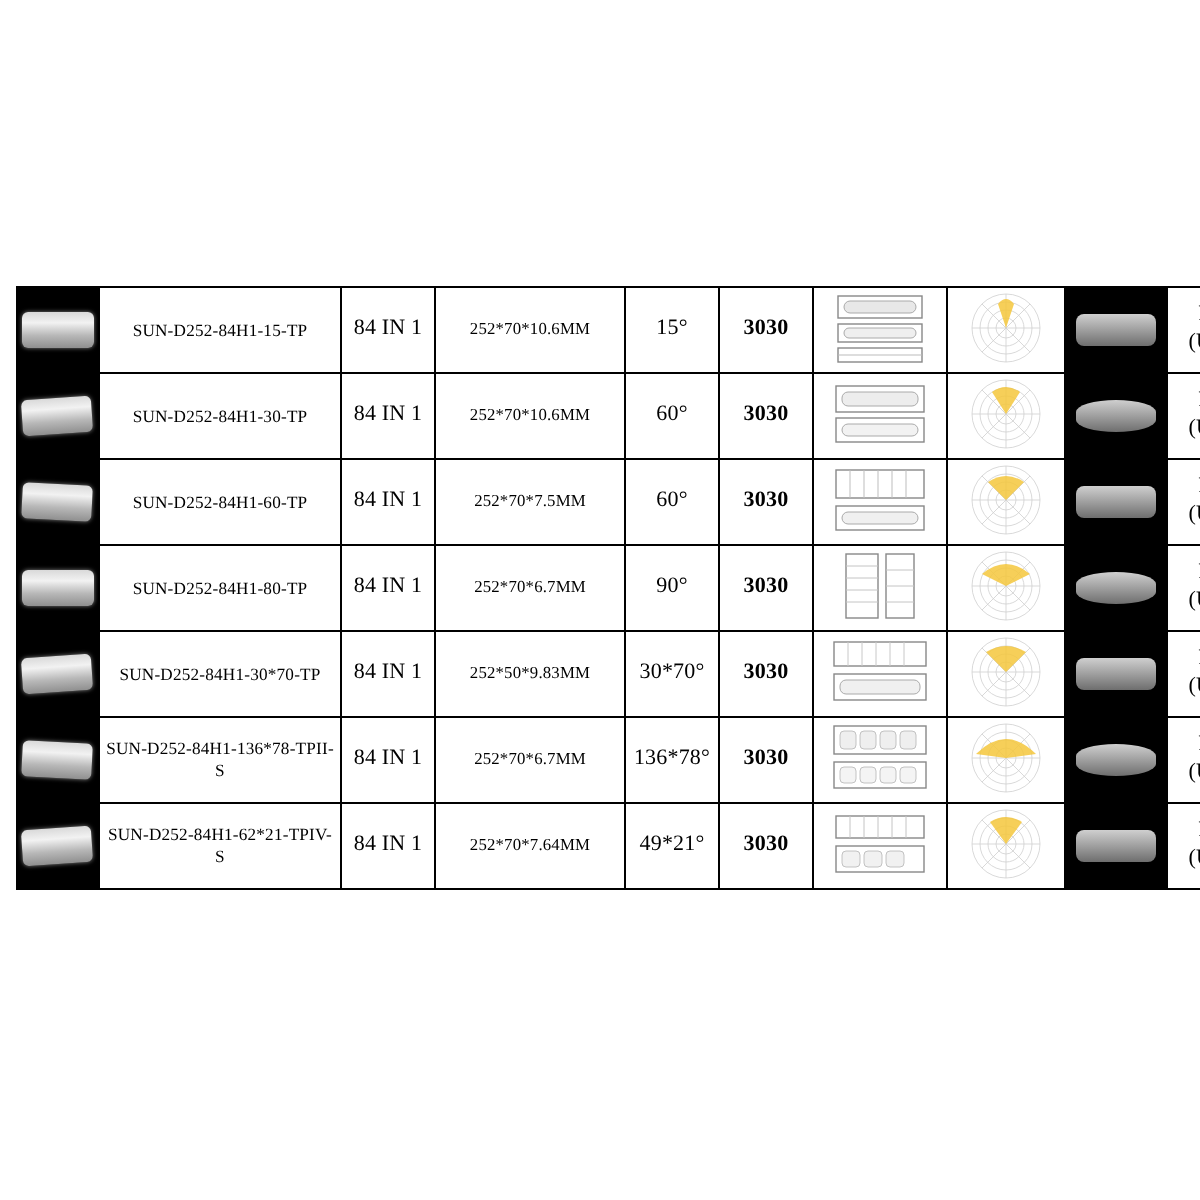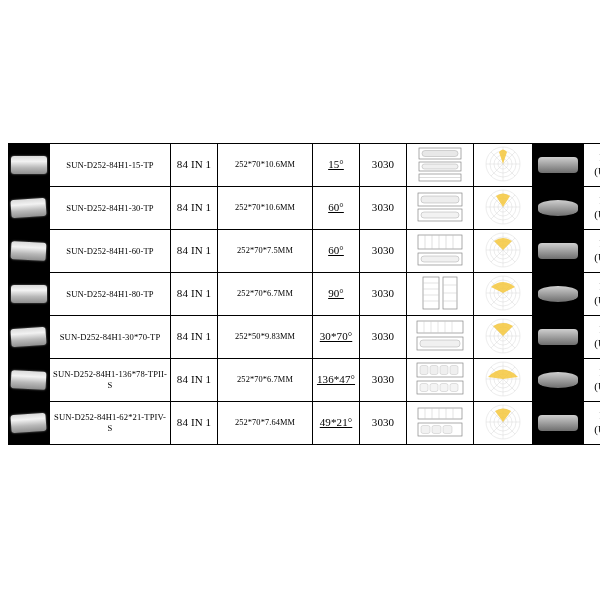--- a/index.html
+++ b/index.html
@@ -41,22 +41,22 @@
     color: #000000;
     line-height: 1.25;
     height: 42px;
     overflow: hidden;
   }
   
   .c-photo   { width: 40px; }
   .c-model   { width: 120px; }
   .c-qty     { width: 46px; }
   .c-size    { width: 94px; }
-  .c-beam    { width: 46px; text-decoration: underline; }
-  .c-led     { width: 46px; }
+  .c-beam    { width: 46px; }
+  .c-led     { width: 46px; font-weight: bold; }
   .c-draw    { width: 66px; }
   .c-curve   { width: 58px; }
   .c-lens    { width: 50px; }
   .c-mat     { width: 44px; }
 
   .cell-text {
     display: block;
     padding: 2px 3px;
     font-family: "Liberation Serif", serif;
     letter-spacing: 0.1px;
@@ -451,21 +451,21 @@
           <td class="c-model">
             <span class="cell-text model-text">SUN-D252-84H1-136*78-TPII-S</span>
           </td>
           <td class="c-qty">
             <span class="cell-text qty-text">84 IN 1</span>
           </td>
           <td class="c-size">
             <span class="cell-text size-text">252*70*6.7MM</span>
           </td>
           <td class="c-beam">
-            <span class="cell-text beam-text">136*47°</span>
+            <span class="cell-text beam-text">136*78°</span>
           </td>
           <td class="c-led">
             <span class="cell-text led-text">3030</span>
           </td>
           <td class="c-draw">
             <span class="draw-box">
               <svg width="62" height="40" viewBox="0 0 62 40">
                 <rect x="8" y="4" width="46" height="14" fill="none" stroke="#888" stroke-width="0.7"></rect>
                 <g fill="#efefef" stroke="#b5b5b5" stroke-width="0.4">
                   <rect x="11" y="6.5" width="8" height="9" rx="2"></rect>

